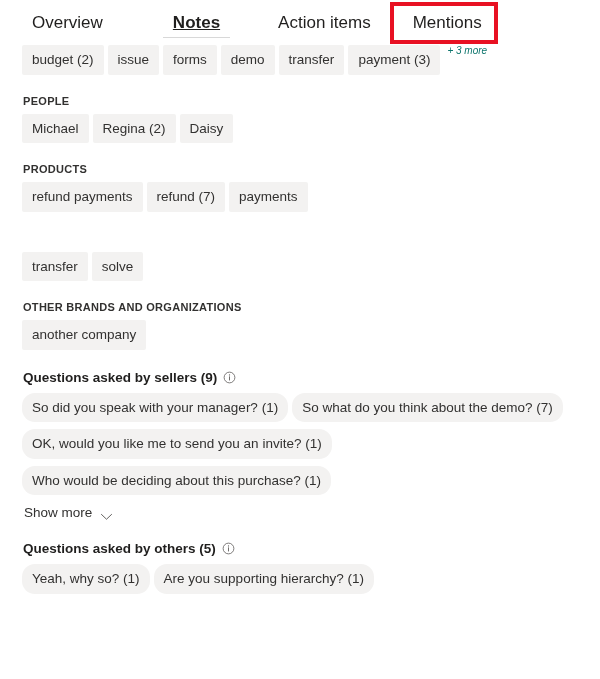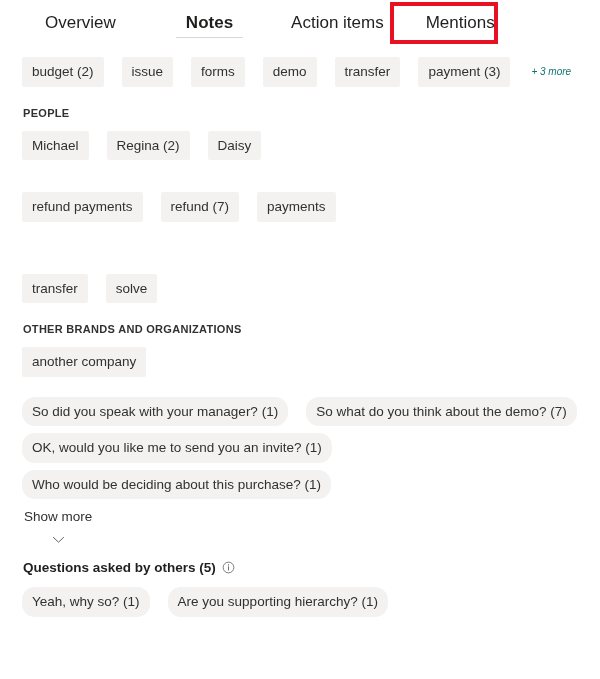--- a/index.html
+++ b/index.html
@@ -14,33 +14,33 @@
   }
   #app { position: relative; width: 600px; height: 679px; overflow: hidden; }
 
   
   .tabbar {
     position: relative;
     height: 45px;
     background: #ffffff;
     display: flex;
     align-items: flex-start;
-    padding-left: 31px;
+    padding-left: 18px;
   }
   .tab {
     position: relative;
     font-size: 17px;
     color: #201f1e;
     padding: 0 14px;
     height: 45px;
     line-height: 45px;
     white-space: nowrap;
     cursor: pointer;
   }
-  .tab.active { font-weight: 600; }
+  .tab.active { font-weight: 600; text-decoration: underline; }
   .tab.active .tab-underline {
     position: absolute;
     left: 4px; right: 4px; bottom: 7px;
     height: 1px;
     background: #d8d8d8;
   }
   .tab-sep1 { width: 42px; }
   .tab-sep2 { width: 30px; }
   .tab-sep3 { width: 14px; }
 
@@ -69,23 +69,22 @@
     letter-spacing: 0.3px;
     color: #323130;
     text-transform: uppercase;
     margin: 0 0 7px 1px;
   }
   .section-gap { height: 20px; }
 
   .chip-row {
     display: flex;
     flex-wrap: wrap;
-    align-items: center;
-    gap: 7px 18px;
-    margin-top: 12px;
+    align-items: flex-start;
+    gap: 7px 4px;
   }
   .chip {
     background: #f3f2f1;
     color: #323130;
     font-size: 13.5px;
     line-height: 1;
     padding: 8px 10px;
     border-radius: 2px;
     white-space: nowrap;
     cursor: pointer;
@@ -128,21 +127,20 @@
   }
   .show-more {
     display: inline-flex;
     align-items: center;
     gap: 8px;
     font-size: 13.5px;
     color: #323130;
     margin-top: 10px;
     margin-left: 2px;
     cursor: pointer;
-    flex-direction: column;
   }
   .chev { width: 13px; height: 8px; display: inline-block; }
 </style>
 </head>
 <body>
 
 <div id="app">
 
   <div class="tabbar">
     <div class="tab">
@@ -185,20 +183,21 @@
       <div class="chip-row">
         <span class="chip">Michael</span>
         <span class="chip">Regina (2)</span>
         <span class="chip">Daisy</span>
       </div>
     </div>
 
     <div class="section-gap"></div>
 
     <div class="section">
+      <div class="section-label">PRODUCTS</div>
       <div class="chip-row">
         <span class="chip">refund payments</span>
         <span class="chip">refund (7)</span>
         <span class="chip">payments</span>
       </div>
     </div>
 
     <div class="section-gap"></div>
 
 
@@ -214,20 +213,30 @@
     <div class="section-gap"></div>
 
     <div class="section">
       <div class="section-label">OTHER BRANDS AND ORGANIZATIONS</div>
       <div class="chip-row">
         <span class="chip">another company</span>
       </div>
     </div>
 
     <div class="q-block">
+      <div class="q-head">
+        <span>Questions asked by sellers (9)</span>
+        <span class="info-icon">
+          <svg viewBox="0 0 16 16" width="13" height="13" aria-hidden="true">
+            <circle cx="8" cy="8" r="6.6" fill="none" stroke="#605e5c" stroke-width="1"></circle>
+            <circle cx="8" cy="4.9" r="0.75" fill="#605e5c"></circle>
+            <rect x="7.45" y="6.6" width="1.1" height="5" fill="#605e5c"></rect>
+          </svg>
+        </span>
+      </div>
       <div class="chip-row">
         <span class="q-chip">So did you speak with your manager? (1)</span>
         <span class="q-chip">So what do you think about the demo? (7)</span>
         <span class="q-chip">OK, would you like me to send you an invite? (1)</span>
         <span class="q-chip">Who would be deciding about this purchase? (1)</span>
       </div>
       <div class="show-more">
         <span>Show more</span>
         <span class="chev">
           <svg viewBox="0 0 14 9" width="13" height="8" aria-hidden="true">

